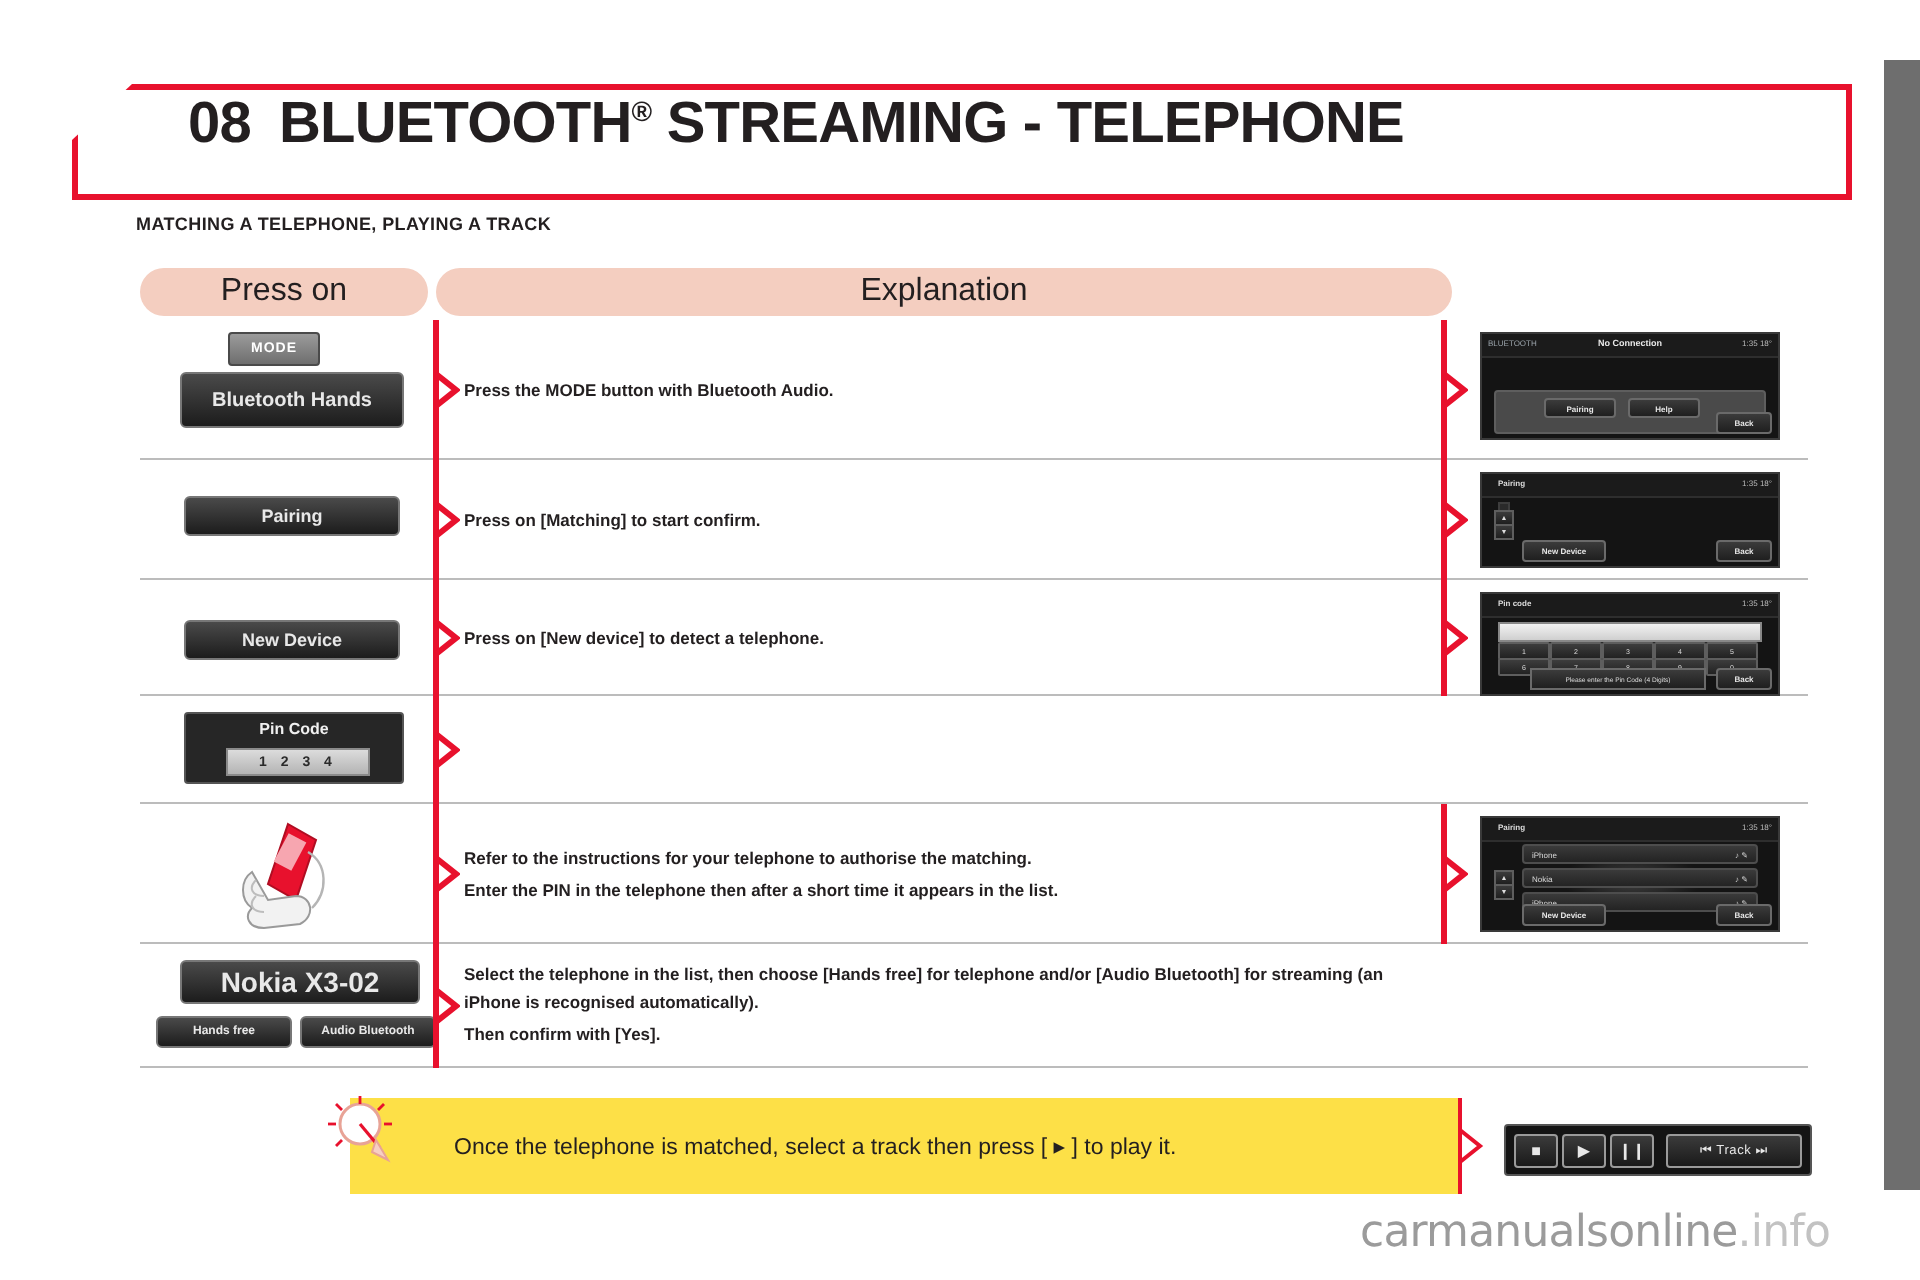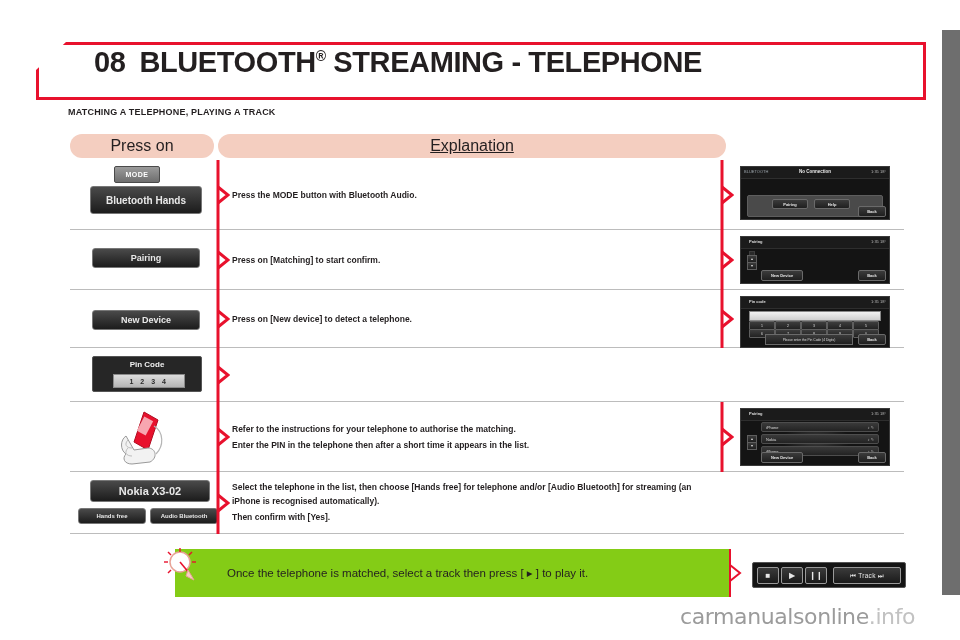--- a/index.html
+++ b/index.html
@@ -40,21 +40,21 @@
     font-size:9px;font-weight:bold;color:#231f20;letter-spacing:0.2px;
   }
 
   
   .hdr-row{position:absolute;left:70px;top:134px;width:834px;height:24px;}
   .hdr{
     position:absolute;top:0;height:24px;background:#f4cec0;border-radius:12px;
     color:#231f20;font-size:16px;display:flex;align-items:center;justify-content:center;
   }
   .hdr-press{left:0;width:144px;}
-  .hdr-exp{left:148px;width:508px;text-decoration:underline;}
+  .hdr-exp{left:148px;width:508px;}
   .hdr-res{left:660px;width:174px;}
 
   
   .rows{position:absolute;left:70px;top:160px;width:834px;}
   .row{position:relative;border-bottom:1px solid #bcbcbc;box-sizing:border-box;}
   .row.last{border-bottom:1px solid #bcbcbc;}
 
   .col-press{position:absolute;left:0;top:0;width:148px;height:100%;}
   .col-exp{position:absolute;left:148px;top:0;width:512px;height:100%;}
   .col-res{position:absolute;left:660px;top:0;width:174px;height:100%;}
@@ -83,21 +83,21 @@
   }
   .btn-dark{
     background:linear-gradient(#4a4a4a,#1c1c1c);
     border:1px solid #777;border-radius:3px;
     color:#e8e8e8;display:flex;align-items:center;justify-content:center;
     font-weight:bold;
   }
   .btn-bt{position:absolute;left:20px;top:26px;width:110px;height:26px;font-size:10px;}
   .btn-pair{position:absolute;left:22px;top:18px;width:106px;height:18px;font-size:9px;}
   .btn-newdev{position:absolute;left:22px;top:20px;width:106px;height:18px;font-size:9px;}
-  .btn-nokia{position:absolute;left:20px;top:8px;width:118px;height:20px;font-size:11px;}
+  .btn-nokia{position:absolute;left:20px;top:8px;width:118px;height:20px;font-size:14px;}
   .btn-hf{position:absolute;left:8px;top:36px;width:66px;height:14px;font-size:6px;}
   .btn-ab{position:absolute;left:80px;top:36px;width:66px;height:14px;font-size:6px;}
 
   .pincode-box{
     position:absolute;left:22px;top:8px;width:108px;height:34px;
     background:#262626;border:1px solid #555;border-radius:2px;
   }
   .pincode-box .lbl{
     position:absolute;left:0;right:0;top:3px;text-align:center;
     color:#f0f0f0;font-size:8px;font-weight:bold;
@@ -168,21 +168,21 @@
     color:#ddd;font-size:3.3px;display:flex;align-items:center;justify-content:center;
   }
   .glow{
     position:absolute;left:40px;top:16px;width:70px;height:30px;
     background:radial-gradient(ellipse at center, rgba(255,255,255,.18), rgba(255,255,255,0) 70%);
   }
 
   
   .note{
     position:absolute;left:175px;top:549px;width:555px;height:48px;
-    background:#84cc16;
+    background:#fde047;
   }
   .note-text{
     position:absolute;left:52px;top:50%;transform:translateY(-50%);
     font-size:11.5px;color:#231f20;
   }
   .bulb{position:absolute;left:160px;top:546px;width:42px;height:38px;}
   .note-chev{position:absolute;left:728px;top:549px;width:14px;height:48px;}
 
   .media{
     position:absolute;left:752px;top:562px;width:152px;height:24px;

